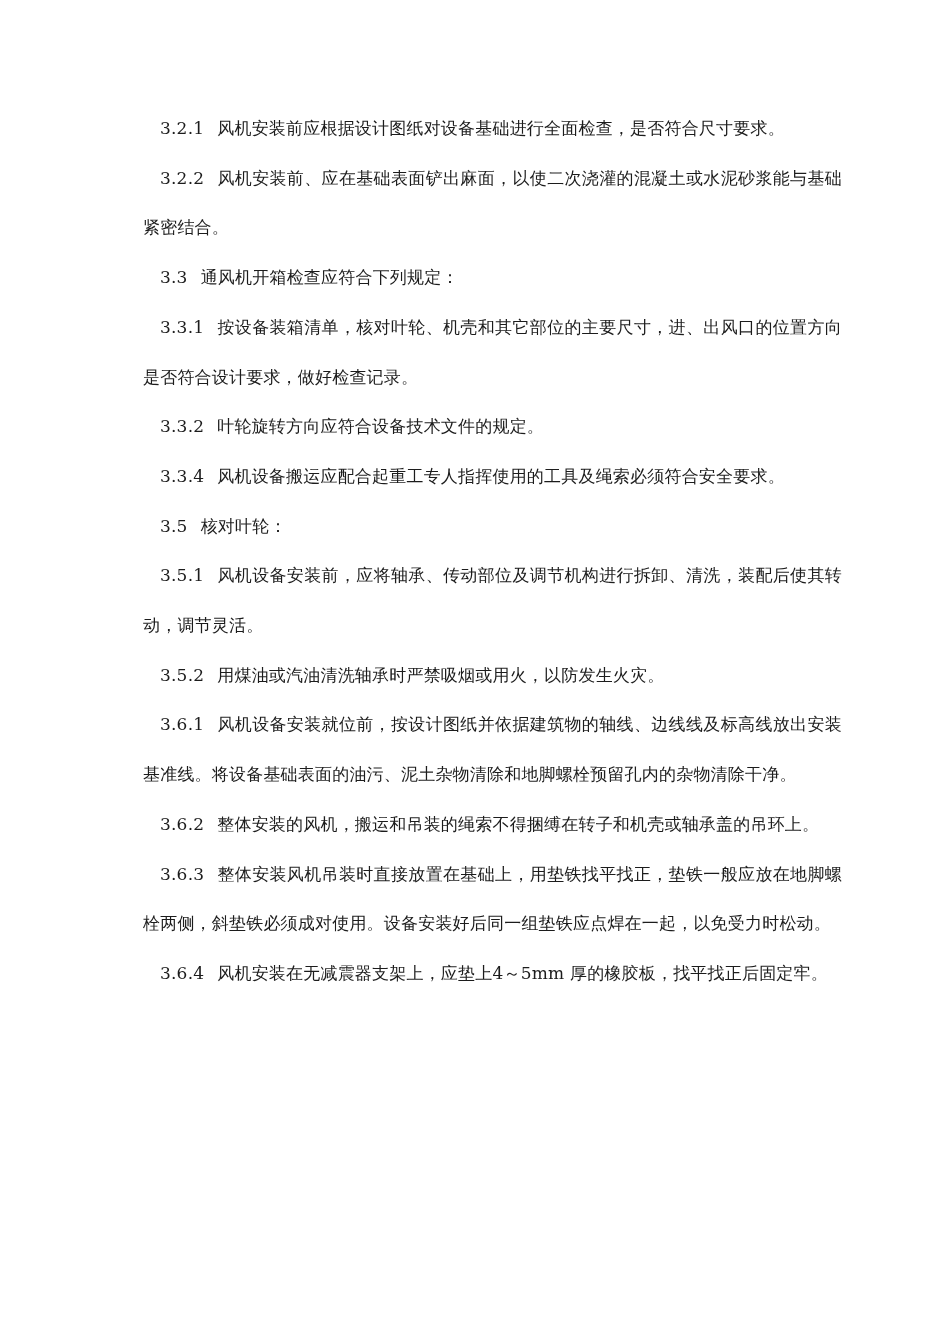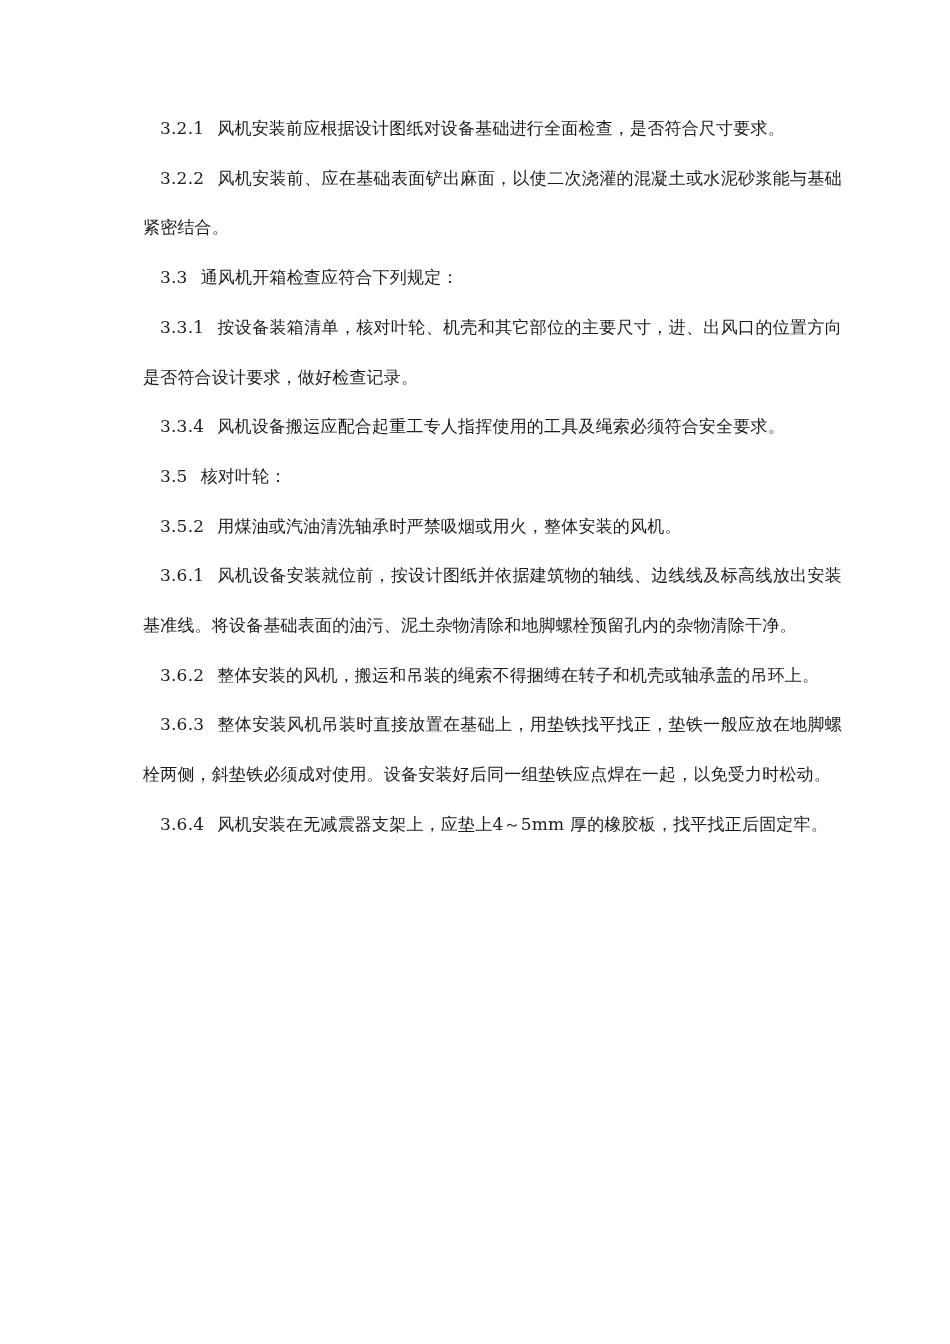--- a/index.html
+++ b/index.html
@@ -34,21 +34,23 @@
   }
 </style>
 </head>
 <body>
 
 <div class="page">
   <p class="para"><span class="num">3.2.1</span><span>风机安装前应根据设计图纸对设备基础进行全面检查，是否符合尺寸要求。</span></p>
   <p class="para"><span class="num">3.2.2</span><span>风机安装前、应在基础表面铲出麻面，以使二次浇灌的混凝土或水泥砂浆能与基础紧密结合。</span></p>
   <p class="para"><span class="num">3.3</span><span>通风机开箱检查应符合下列规定：</span></p>
   <p class="para"><span class="num">3.3.1</span><span>按设备装箱清单，核对叶轮、机壳和其它部位的主要尺寸，进、出风口的位置方向是否符合设计要求，做好检查记录。</span></p>
+  <p class="para"><span class="num">3.3.2</span><span>叶轮旋转方向应符合设备技术文件的规定。</span></p>
   <p class="para"><span class="num">3.3.4</span><span>风机设备搬运应配合起重工专人指挥使用的工具及绳索必须符合安全要求。</span></p>
   <p class="para"><span class="num">3.5</span><span>核对叶轮：</span></p>
-  <p class="para"><span class="num">3.5.2</span><span>用煤油或汽油清洗轴承时严禁吸烟或用火，整体安装的风机。</span></p>
+  <p class="para"><span class="num">3.5.1</span><span>风机设备安装前，应将轴承、传动部位及调节机构进行拆卸、清洗，装配后使其转动，调节灵活。</span></p>
+  <p class="para"><span class="num">3.5.2</span><span>用煤油或汽油清洗轴承时严禁吸烟或用火，以防发生火灾。</span></p>
   <p class="para"><span class="num">3.6.1</span><span>风机设备安装就位前，按设计图纸并依据建筑物的轴线、边线线及标高线放出安装基准线。将设备基础表面的油污、泥土杂物清除和地脚螺栓预留孔内的杂物清除干净。</span></p>
   <p class="para"><span class="num">3.6.2</span><span>整体安装的风机，搬运和吊装的绳索不得捆缚在转子和机壳或轴承盖的吊环上。</span></p>
   <p class="para"><span class="num">3.6.3</span><span>整体安装风机吊装时直接放置在基础上，用垫铁找平找正，垫铁一般应放在地脚螺栓两侧，斜垫铁必须成对使用。设备安装好后同一组垫铁应点焊在一起，以免受力时松动。</span></p>
   <p class="para"><span class="num">3.6.4</span><span>风机安装在无减震器支架上，应垫上4～5mm 厚的橡胶板，找平找正后固定牢。</span></p>
 
 </div>
 
 </body></html>

